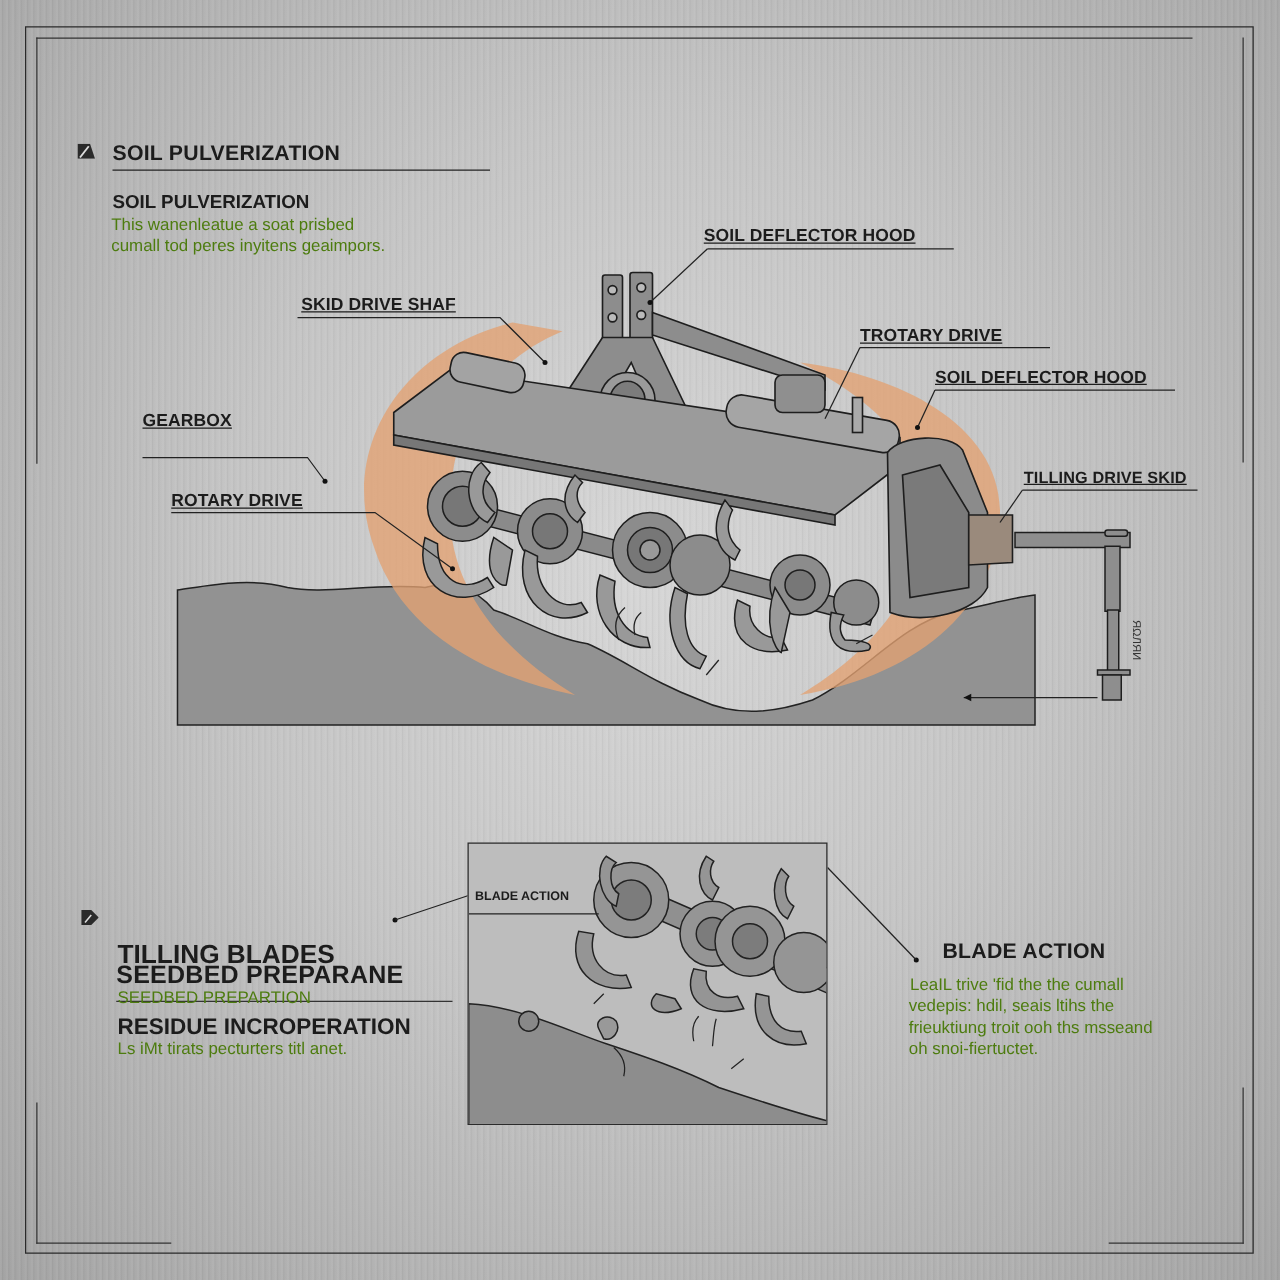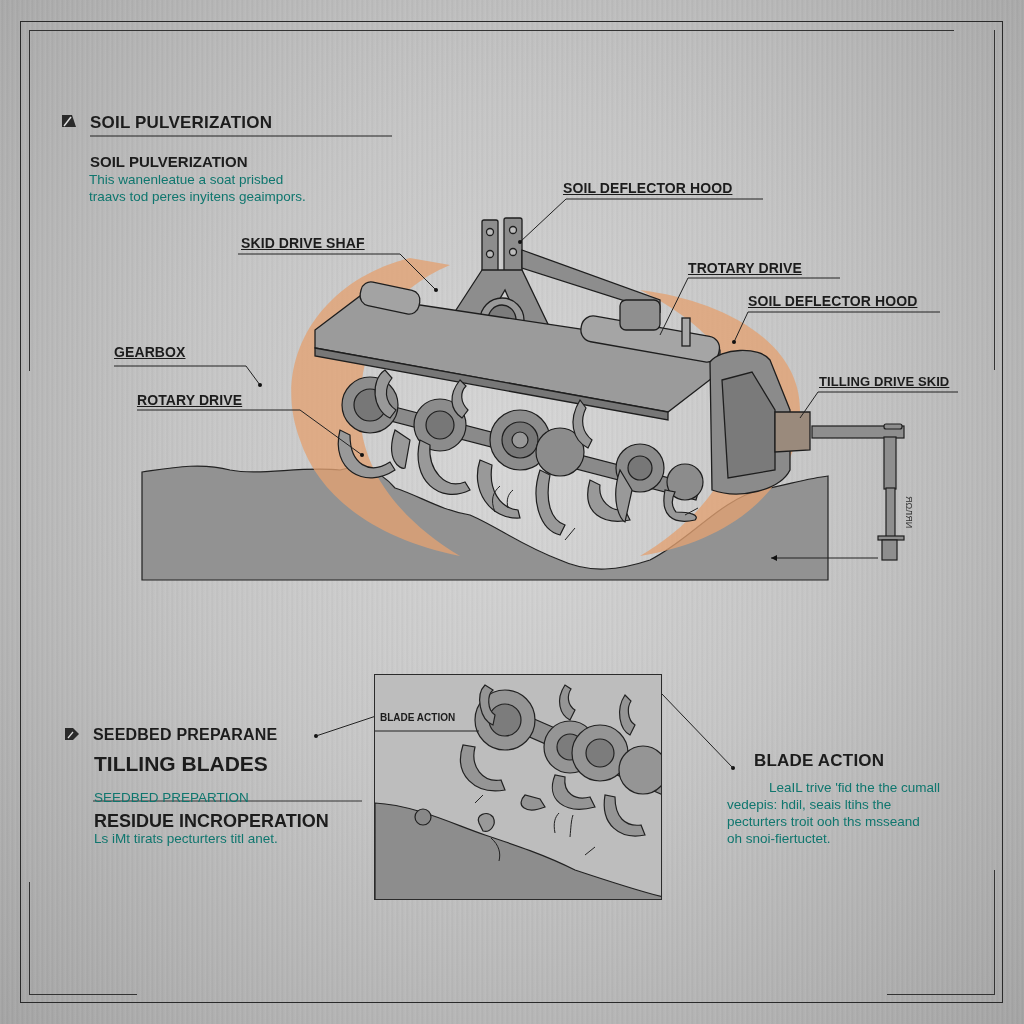--- a/index.html
+++ b/index.html
@@ -14,21 +14,21 @@
   .frame-outer { position:absolute; left:20px; top:21px; width:983px; height:982px; border:1.5px solid #2a2a2a; box-sizing:border-box; }
   .frame-inner-tl { position:absolute; left:29px; top:30px; width:924px; height:340px; border-left:1.5px solid #333; border-top:1.5px solid #333; }
   .frame-inner-tr { position:absolute; left:29px; top:30px; width:965px; height:340px; border-right:1.5px solid #333; }
   .frame-inner-bl { position:absolute; left:29px; top:882px; width:107px; height:112px; border-left:1.5px solid #333; border-bottom:1.5px solid #333; }
   .frame-inner-br { position:absolute; left:887px; top:870px; width:107px; height:124px; border-right:1.5px solid #333; border-bottom:1.5px solid #333; }
 
   .txt { position:absolute; white-space:nowrap; }
   .h1 { font-weight:bold; font-size:17px; letter-spacing:0.2px; }
   .h2 { font-weight:bold; font-size:15px; }
   .label { font-weight:bold; font-size:14px; letter-spacing:0.1px;text-decoration:underline; }
-  .body { font-size:13.5px; line-height:18px; color:#0f766e;text-align:right; }
+  .body { font-size:13.5px; line-height:18px; color:#4d7c0f;text-align:right; }
   .bullet { position:absolute; width:14px; height:12px; }
 
   svg.illus { position:absolute; left:0; top:0; }
   .inset { position:absolute; left:374px; top:674px; width:288px; height:226px; border:1.5px solid #2b2b2b; box-sizing:border-box; overflow:hidden; background:#bdbdbd; }
 </style>
 </head>
 <body>
 
 <div class="frame-outer"></div>
 <div class="frame-inner-tl"></div>
@@ -148,35 +148,35 @@
   <line x1="662" y1="694" x2="733" y2="768" stroke="#222" stroke-width="1"></line>
 </svg>
 
 <svg class="bullet" style="left:62px;top:115px" viewBox="0 0 14 12">
   <path d="M0,0 L10,0 L14,12 L0,12 Z" fill="#2a2a2a"></path>
     <path d="M2,11 L9,2" stroke="#ddd" stroke-width="1.5"></path>
 </svg>
 <div class="txt h1" style="left:90px;top:113px">SOIL PULVERIZATION</div>
 <div class="txt h2" style="left:90px;top:153px">SOIL PULVERIZATION</div>
 <div class="txt body" style="left:89px;top:171px">This wanenleatue a soat prisbed</div>
-<div class="txt body" style="left:89px;top:188px">traavs tod peres inyitens geaimpors.</div>
+<div class="txt body" style="left:89px;top:188px">cumall tod peres inyitens geaimpors.</div>
 
 <div class="txt label" style="left:563px;top:180px">SOIL DEFLECTOR HOOD</div>
 <div class="txt label" style="left:241px;top:235px">SKID DRIVE SHAF</div>
 <div class="txt label" style="left:688px;top:260px">TROTARY DRIVE</div>
 <div class="txt label" style="left:748px;top:293px">SOIL DEFLECTOR HOOD</div>
-<div class="txt label" style="left:114px;top:344px">GEARBOX</div>
+<div class="txt label" style="left:114px;top:328px">GEARBOX</div>
 <div class="txt label" style="left:137px;top:392px">ROTARY DRIVE</div>
 <div class="txt label" style="left:819px;top:374px;font-size:13px">TILLING DRIVE SKID</div>
 
 <svg class="bullet" style="left:65px;top:728px" viewBox="0 0 14 12">
   <path d="M0,0 L8,0 L14,6 L8,12 L0,12 Z" fill="#2a2a2a"></path>
     <path d="M3,10 L8,4" stroke="#ddd" stroke-width="1.2"></path>
 </svg>
-<div class="txt h1" style="left:93px;top:726px;font-size:16px">SEEDBED PREPARANE</div>
+<div class="txt h1" style="left:93px;top:769px;font-size:20px">SEEDBED PREPARANE</div>
 <div class="txt h2" style="left:94px;top:752px;font-size:21px">TILLING BLADES</div>
 <div class="txt body" style="left:94px;top:789px">SEEDBED PREPARTION</div>
 <div class="txt h2" style="left:94px;top:811px;font-size:18px">RESIDUE INCROPERATION</div>
 <div class="txt body" style="left:94px;top:830px">Ls iMt tirats pecturters titl anet.</div>
 
 <div class="inset">
   <svg width="288" height="226" viewBox="0 0 288 226">
     <path d="M0,128 C40,130 80,150 110,160 C140,170 170,180 200,195 C230,205 260,215 288,222 L288,226 L0,226 Z" fill="#8d8d8d" stroke="#222" stroke-width="1.2"></path>
     <g stroke="#222" stroke-width="1.2" fill="#959595">
       <path d="M150,40 L288,100 L288,120 L150,60 Z" fill="#909090"></path>
@@ -203,16 +203,16 @@
         <path d="M195,162 C196,152 196,146 198,140"></path>
       <path d="M116,163 C124,170 126,178 124,186"></path>
         <path d="M210,180 L220,172"></path>
     </g>
     <line x1="0" y1="56" x2="104" y2="56" stroke="#222" stroke-width="1"></line>
   </svg>
   <div class="txt" style="left:5px;top:37px;font-weight:bold;font-size:10px">BLADE ACTION</div>
 </div>
 
 <div class="txt h1" style="left:754px;top:751px;font-size:17px">BLADE ACTION</div>
-<div class="txt body" style="left:769px;top:779px">LeaIL trive 'fid the the cumall</div>
+<div class="txt body" style="left:728px;top:779px">LeaIL trive 'fid the the cumall</div>
 <div class="txt body" style="left:727px;top:796px">vedepis: hdil, seais ltihs the</div>
-<div class="txt body" style="left:727px;top:813px">pecturters troit ooh ths msseand</div>
+<div class="txt body" style="left:727px;top:813px">frieuktiung troit ooh ths msseand</div>
 <div class="txt body" style="left:727px;top:830px">oh snoi-fiertuctet.</div>
 
 </body></html>

